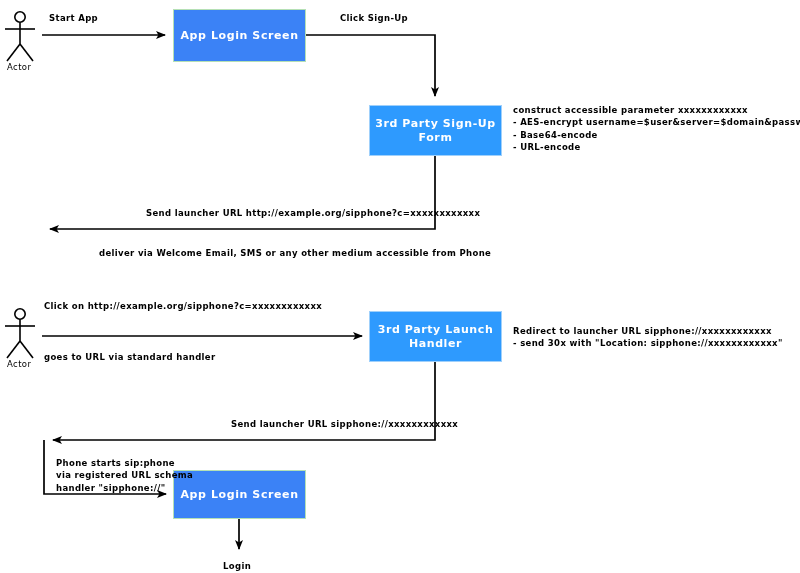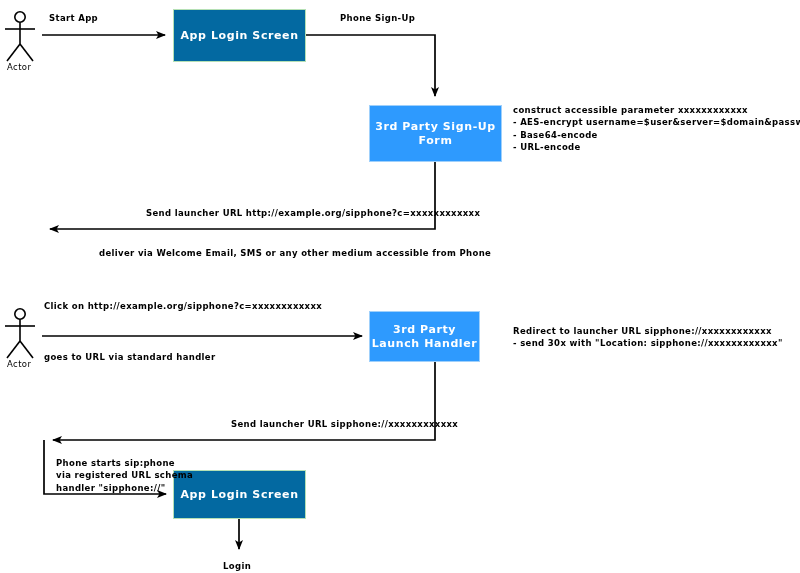--- a/index.html
+++ b/index.html
@@ -30,21 +30,21 @@
     align-items: center;
     justify-content: center;
     color: #ffffff;
     font-weight: bold;
     font-size: 11px;
     letter-spacing: 0.6px;
     text-align: center;
     line-height: 1.2;
   }
   .node.green {
-    background: #0369a1;
+    background: #3b82f6;
     border: 1px solid #b5e0b5;
   }
   .node.blue {
     background: #2e9afe;
     border: 1px solid #9fd0fb;
   }
   .lbl {
     position: absolute;
     font-size: 8.5px;
     color: #000000;
@@ -111,38 +111,38 @@
 
     <path d="M44,440 L44,494 L166,494" stroke="#000000" stroke-width="1.7" fill="none" marker-end="url(#arrowR)"></path>
 
     <line x1="239" y1="519" x2="239" y2="549" stroke="#000000" stroke-width="1.7" marker-end="url(#arrowD)"></line>
   </svg>
 
   <div class="node green" style="left:173px; top:9px; width:133px; height:53px;">
     <span>App Login Screen</span>
   </div>
 
-  <div class="node blue" style="left:369px; top:105px; width:133px; height:57px;">
+  <div class="node blue" style="left:369px; top:105px; width:133px; height:51px;">
     <span>3rd Party Sign-Up Form</span>
   </div>
 
-  <div class="node blue" style="left:369px; top:311px; width:111px; height:51px;">
+  <div class="node blue" style="left:369px; top:311px; width:133px; height:51px;">
     <span>3rd Party Launch Handler</span>
   </div>
 
   <div class="node green" style="left:173px; top:470px; width:133px; height:49px;">
     <span>App Login Screen</span>
   </div>
 
   <div class="actor-label" style="left:7px; top:62px;">Actor</div>
   <div class="actor-label" style="left:7px; top:359px;">Actor</div>
 
   <div class="lbl" style="left:49px; top:12px;">Start App</div>
 
-  <div class="lbl" style="left:340px; top:12px;">Phone Sign-Up</div>
+  <div class="lbl" style="left:340px; top:12px;">Click Sign-Up</div>
 
   <div class="lbl" style="left:146px; top:207px;">Send launcher URL http://example.org/sipphone?c=xxxxxxxxxxxx</div>
 
   <div class="lbl" style="left:99px; top:247px;">deliver via Welcome Email, SMS or any other medium accessible from Phone</div>
 
   <div class="lbl" style="left:44px; top:300px;">Click on http://example.org/sipphone?c=xxxxxxxxxxxx</div>
 
   <div class="lbl" style="left:44px; top:351px;">goes to URL via standard handler</div>
 
   <div class="lbl" style="left:231px; top:418px;">Send launcher URL sipphone://xxxxxxxxxxxx</div>

